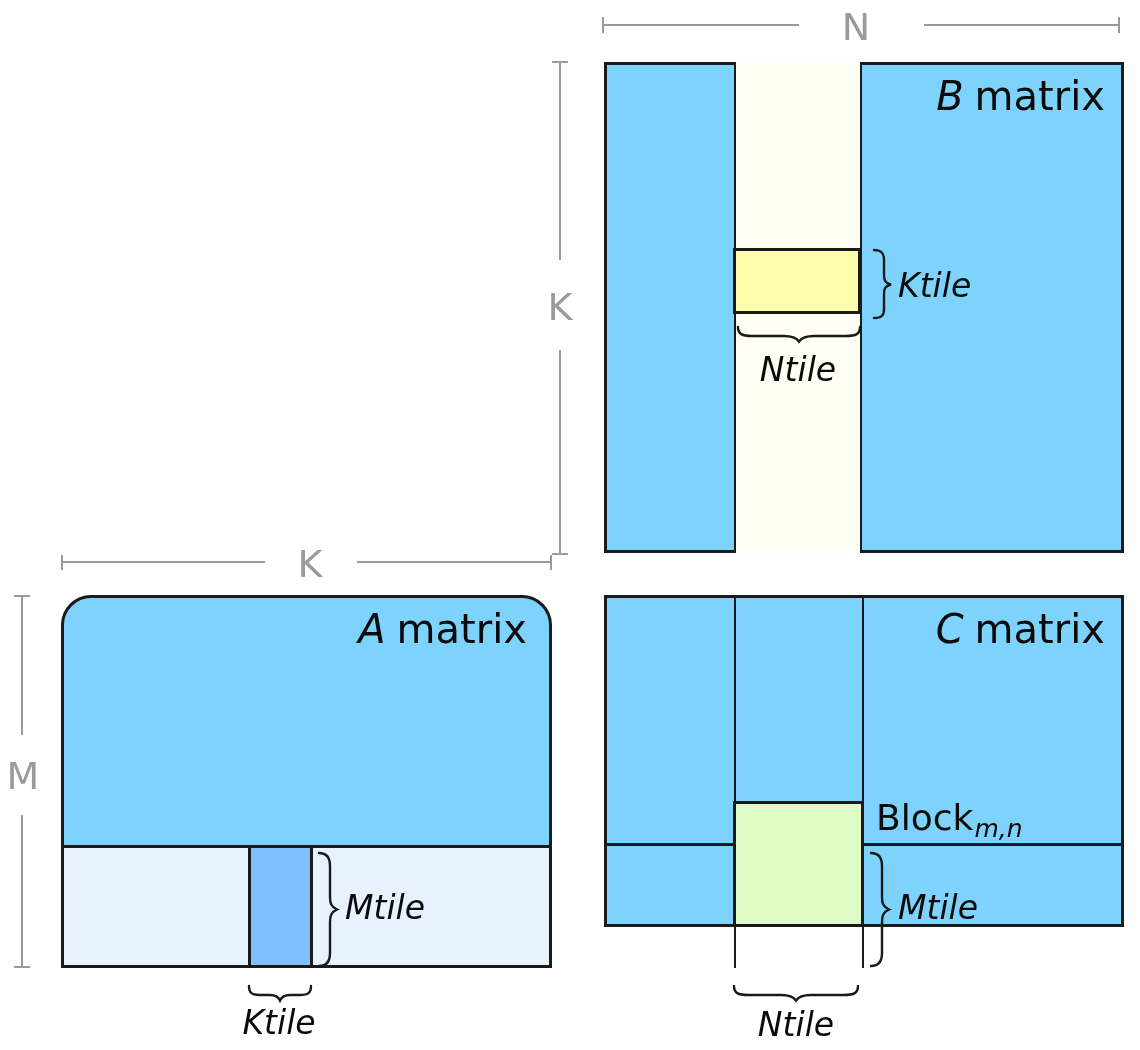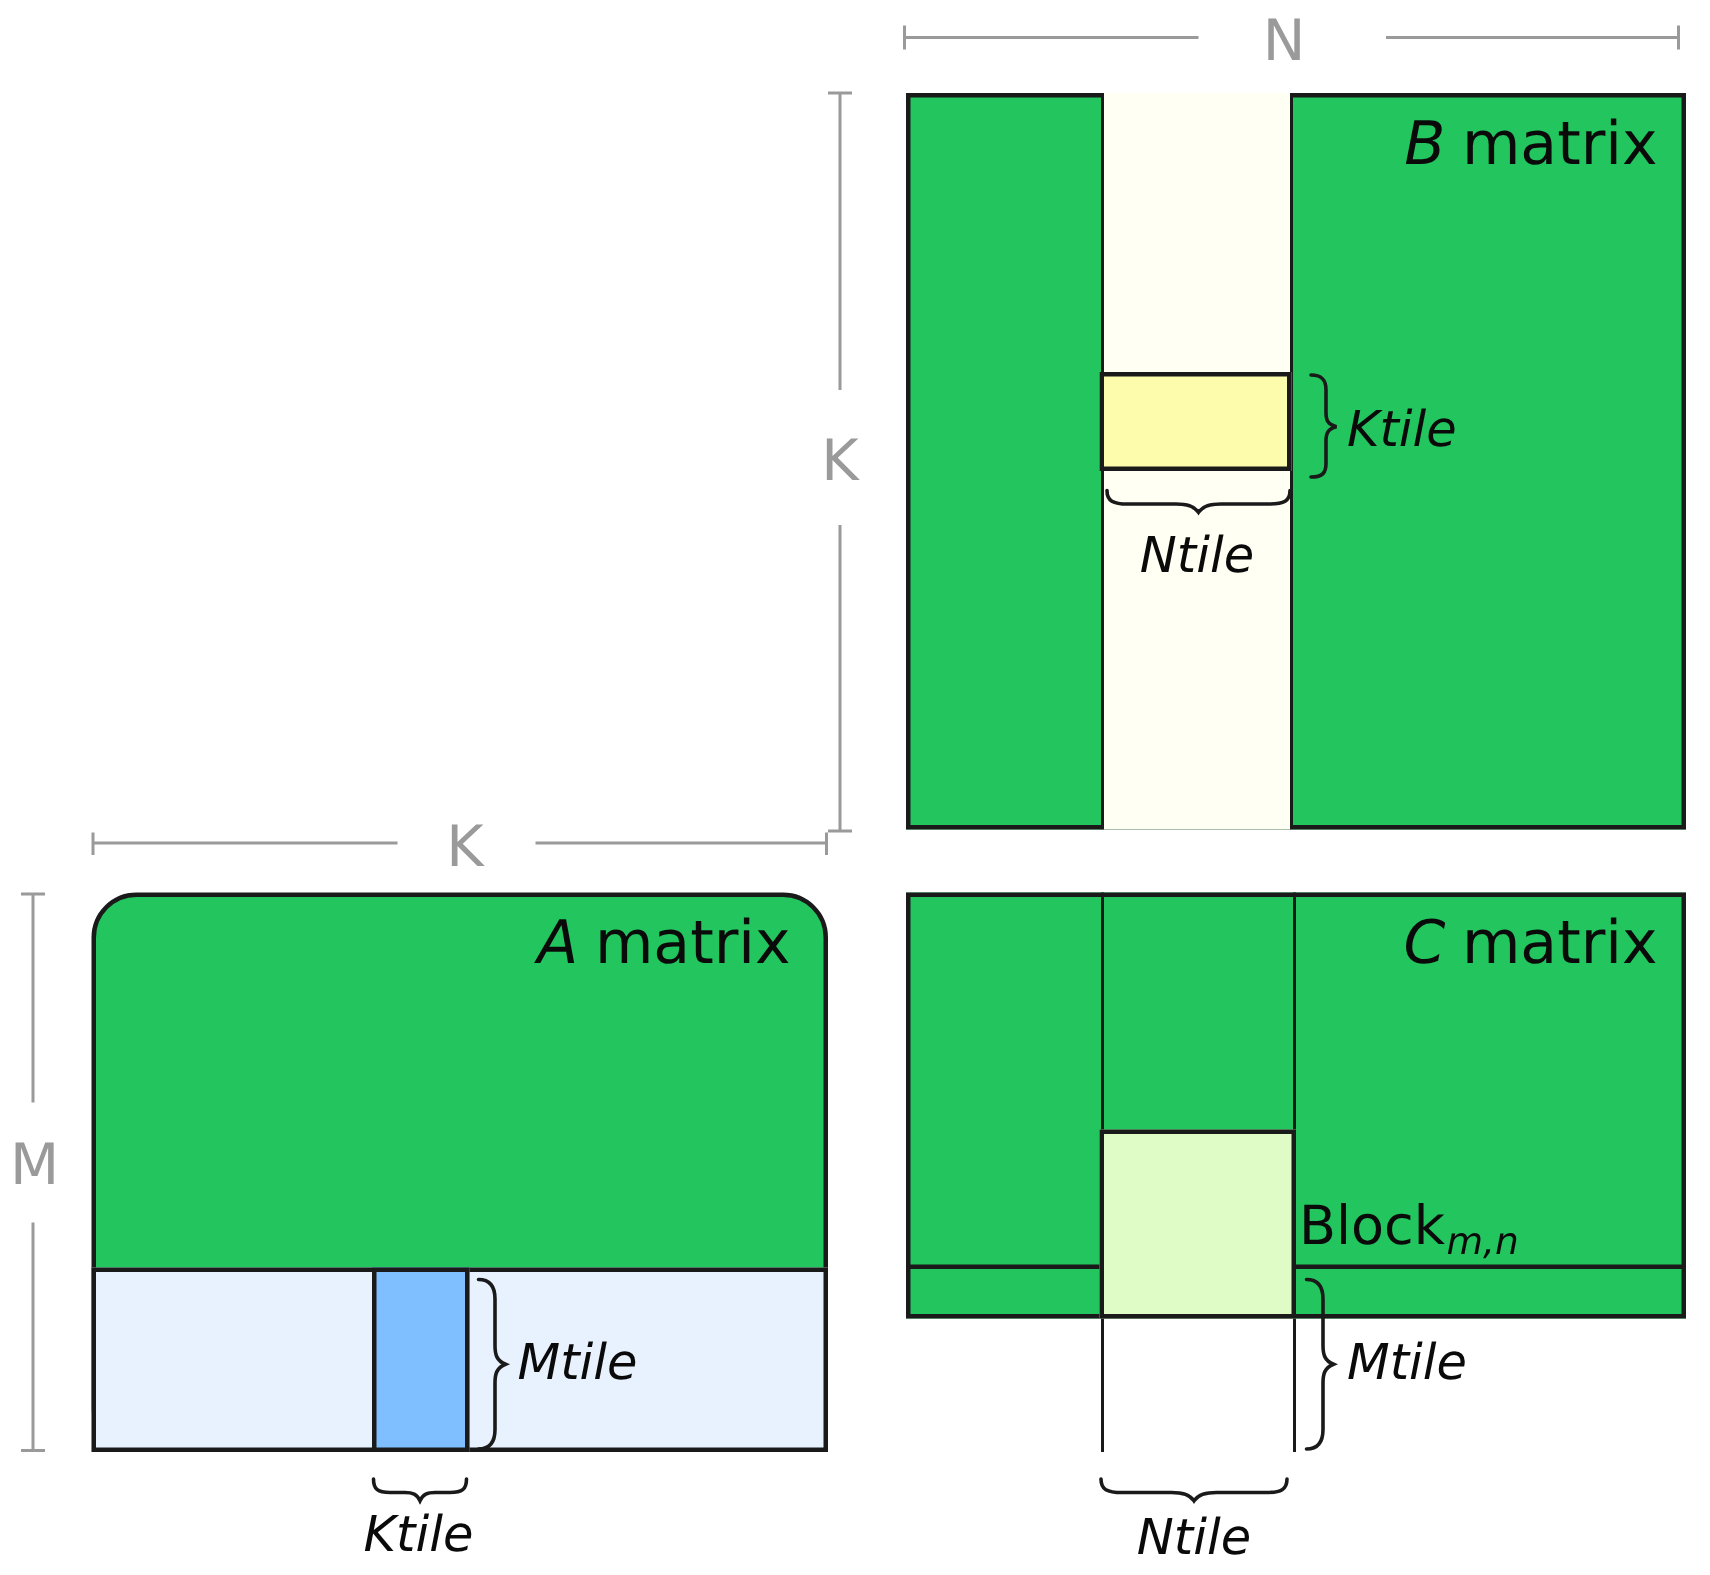--- a/index.html
+++ b/index.html
@@ -2,24 +2,24 @@
 <html style="--border-black: #1a1a1a; --measure-gray: #9a9a9a; --ivory-strip: #fffff4; --yellow-tile: #fcfcac; --light-blue-strip: #e8f2fe; --blue-tile: #7fbeff; --green-tile: #dffbc6;"><head>
 <meta charset="utf-8">
 <style>
   html,body{margin:0;padding:0;background:#fff;}
   #canvas{
     position:relative;width:1140px;height:1050px;background:#fff;overflow:hidden;
     font-family:"DejaVu Sans","Liberation Sans",sans-serif;color:#111;
   }
   .abs{position:absolute;}
   
-  .matrix{position:absolute;border:3px solid var(--border-black);box-sizing:border-box;background:#22c55e;}
+  .matrix{position:absolute;border:3px solid var(--border-black);box-sizing:border-box;background:#7dd3fc;}
   #b-matrix{left:604px;top:62px;width:520px;height:491px;}
   #a-matrix{left:61px;top:595px;width:491px;height:373px;border-radius:30px;}
-  #c-matrix{left:604px;top:595px;width:520px;height:284px;}
+  #c-matrix{left:604px;top:595px;width:520px;height:332px;}
   .matrix-title{
     position:absolute;top:9px;font-size:40px;line-height:44px;white-space:nowrap;color:#0a0a0a;
   }
   #b-matrix .matrix-title,#c-matrix .matrix-title{right:16px;}
   #a-matrix .matrix-title{right:22px;}
   .title-letter{font-style:italic;}
   .title-word{margin-left:11px;}
   
   .b-strip{position:absolute;left:127px;top:-3px;width:124px;height:491px;
     background:var(--ivory-strip);border-left:2px solid var(--border-black);border-right:2px solid var(--border-black);}
@@ -29,21 +29,21 @@
   .a-strip{position:absolute;left:-3px;bottom:-3px;width:491px;height:123px;box-sizing:border-box;
     background:var(--light-blue-strip);border:3px solid var(--border-black);}
   .a-tile{position:absolute;left:184px;bottom:-3px;width:65px;height:123px;box-sizing:border-box;
     background:var(--blue-tile);border:3px solid var(--border-black);}
   
   .c-vline{position:absolute;top:-3px;width:1.5px;height:373px;background:var(--border-black);}
   .c-vline.v1{left:127px;} .c-vline.v2{left:255px;}
   .c-divider{position:absolute;left:-3px;top:245px;width:520px;height:3px;background:var(--border-black);}
   .c-tile{position:absolute;left:126px;bottom:-3px;width:131px;height:126px;box-sizing:border-box;
     background:var(--green-tile);border:3px solid var(--border-black);}
-  .block-label{position:absolute;left:259px;top:200px;font-size:36px;line-height:40px;color:#0a0a0a;white-space:nowrap;text-align:center;}
+  .block-label{position:absolute;left:269px;top:200px;font-size:36px;line-height:40px;color:#0a0a0a;white-space:nowrap;text-align:center;}
   .block-sub{font-size:25px;font-style:italic;position:relative;top:7px;left:1px;}
   
   .tile-label{font-style:italic;font-size:33px;line-height:38px;color:#0a0a0a;white-space:nowrap;}
   .brace{position:absolute;}
   .brace svg{display:block;}
   
   .b-brace-k{left:264px;top:182px;}
   .b-ktile-label{position:absolute;left:291px;top:202px;}
   .b-brace-n{left:129px;top:259px;}
   .b-ntile-label{position:absolute;left:127px;top:286px;width:128px;text-align:center;}

